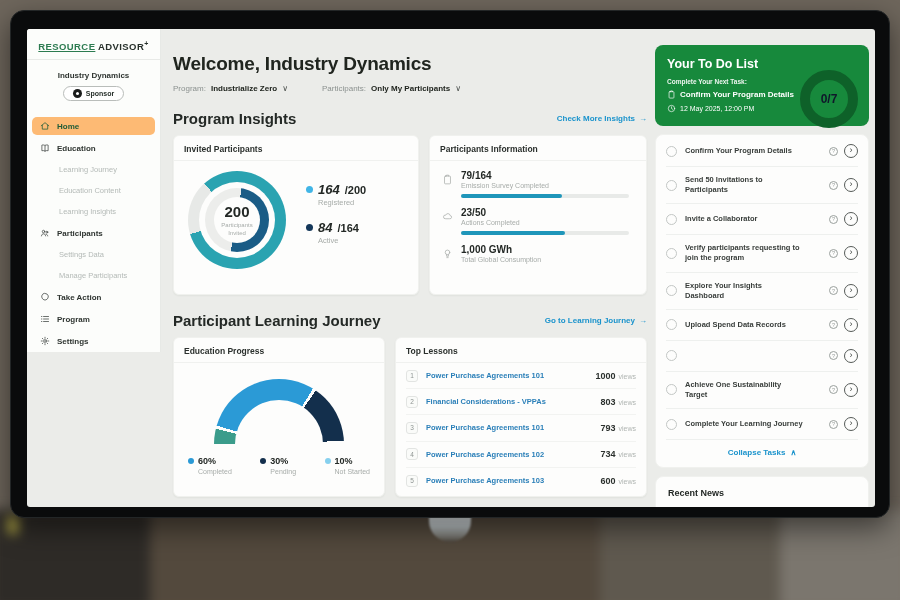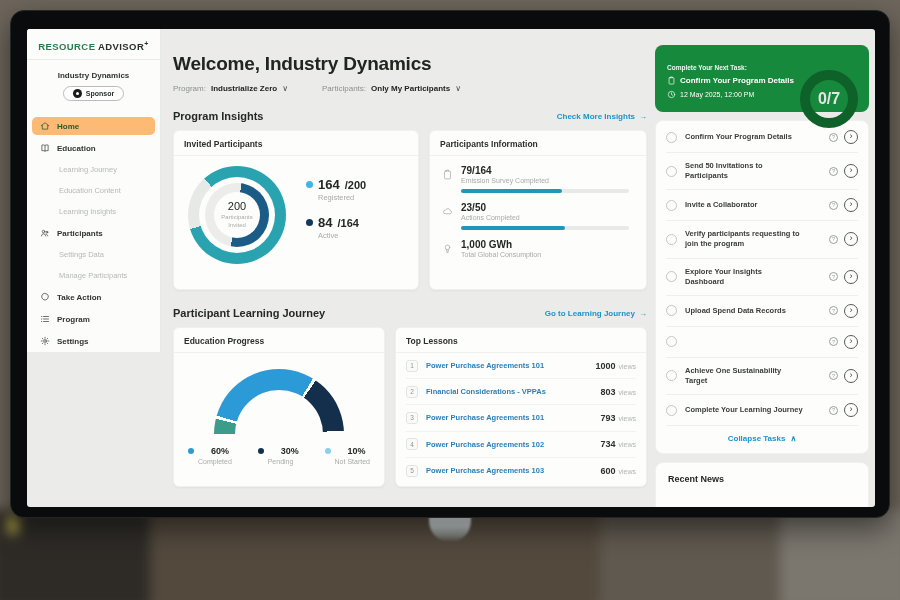--- a/index.html
+++ b/index.html
@@ -24,21 +24,21 @@
     box-shadow:0 10px 28px rgba(0,0,0,.5); }
   .screen { position:absolute; left:16px; top:18px; width:848px; height:478px;
     background:#ebece9; border-radius:3px; overflow:hidden; color:#2b302d; }
 
   
   .sidebar { position:absolute; left:0; top:0; width:134px; height:100%；
     }
   .sidebar { background:#fcfdfb; border-right:1px solid #e7e9e6; }
   .logo { padding:11px 0 7px; text-align:center; font-size:9.5px; font-weight:bold; letter-spacing:.4px;
     border-bottom:1px solid #e8eae7; }
-  .logo .lg { color:#2c7b50; } .logo .ld { color:#27302b; } .logo sup { font-size:7px; }
+  .logo .lg { color:#2c7b50;text-decoration:underline; } .logo .ld { color:#27302b; } .logo sup { font-size:7px; }
   .org { margin-top:11px; text-align:center; font-size:8px; font-weight:bold; color:#2f3531; }
   .sponsor { margin:6px auto 0; width:max-content; display:flex; align-items:center; gap:4px;
     border:1px solid #b9bdba; border-radius:10px; padding:2px 9px; font-size:7px; font-weight:bold; color:#27302b; background:#fff; }
   .sp-dot { width:9px; height:9px; border-radius:50%; background:#1a1c1b; position:relative; }
   .sp-dot:after { content:""; position:absolute; left:3px; top:3px; width:3px; height:3px; border-radius:50%; background:#fff; }
   nav { margin-top:14px; display:flex; flex-direction:column; }
   .nav-item { display:flex; align-items:center; gap:7px; margin:2px 5px; padding:4px 8px;
     font-size:8px; font-weight:bold; color:#2f3531; border-radius:5px; cursor:pointer; }
   .nav-item.active { background:#fdba74; color:#1f5c38; }
   .nav-item svg { width:10px; height:10px; stroke:#3c423f; fill:none; stroke-width:1.8; stroke-linecap:round; stroke-linejoin:round; }
@@ -47,46 +47,46 @@
 
   
   .main { position:absolute; left:134px; right:220px; top:0; bottom:0; padding:0 8px 0 12px; }
   h1 { margin-top:24px; font-size:19px; font-weight:bold; color:#20251f; letter-spacing:-.2px; }
   .filters { margin-top:9px; display:flex; align-items:center; font-size:8px; }
   .flabel { color:#8b918f; margin-right:5px; }
   .fvalue { font-weight:bold; color:#20251f; }
   .chev { margin-left:5px; color:#4a4f4c; font-size:8px; cursor:pointer; }
   .gap30 { width:34px; }
   .sec-row { margin-top:17px; display:flex; align-items:center; justify-content:space-between; }
-  .sec-row h2 { font-size:11px; font-weight:bold; color:#24292635; color:#242926; }
+  .sec-row h2 { font-size:15px; font-weight:bold; color:#24292635; color:#242926; }
   .sec-link { font-size:8px; font-weight:bold; color:#1a93cc; cursor:pointer; text-decoration:none; }
   .sec-link .arr { margin-left:4px; }
   .cards { margin-top:8px; display:flex; gap:10px; }
   .card { background:#fdfdfc; border:1px solid #f0f1ee; border-radius:6px; box-shadow:0 1px 2px rgba(20,30,25,.05); }
   .card-title { padding:8px 10px 6px; font-size:8.5px; font-weight:bold; color:#2b302d; border-bottom:1px solid #f0f1ef; }
 
   
   .card.invited { width:246px; height:160px; }
   .inv-body { display:flex; align-items:center; padding:10px 6px 0 14px; }
   .donut { position:relative; width:98px; height:98px; }
   .donut > div { position:absolute; border-radius:50%; }
   .ring-outer { left:0; top:0; width:98px; height:98px; background:conic-gradient(from 318deg,#2aa3b1 0 82%,#e7e9e7 82% 100%); }
   .hole1 { left:11px; top:11px; width:76px; height:76px; background:#fdfdfc; }
   .ring-inner { left:17px; top:17px; width:64px; height:64px; background:conic-gradient(from 8deg,#1a5c86 0 51%,#ecede b 51% 100%);
     background:conic-gradient(from 8deg,#1a5c86 0 51%,#ecedeb 51% 100%); }
   .hole2 { left:26px; top:26px; width:46px; height:46px; background:#fdfdfc; }
   .donut-center { position:absolute; inset:0; display:flex; flex-direction:column; align-items:center; justify-content:center; text-align:center; }
-  .donut-center .v { font-size:11px; font-weight:normal; color:#23282 5; color:#232825; }
+  .donut-center .v { font-size:15px; font-weight:bold; color:#23282 5; color:#232825; }
   .donut-center .l { margin-top:2px; font-size:6px; color:#a7aca9; width:46px; line-height:1.3; }
   .inv-legend { margin-left:20px; }
   .leg-item { margin-bottom:13px; }
   .leg-line { display:flex; align-items:baseline; gap:5px; }
   .leg-dot { width:7px; height:7px; border-radius:50%; align-self:center; }
   .leg-dot.lb { background:#41b5e6; } .leg-dot.nv { background:#14375a; }
-  .leg-val { font-size:13px; font-weight:bold; color:#23282 5; color:#232825; }
+  .leg-val { font-size:13px; font-weight:bold; color:#23282 5; color:#232825;font-style:italic; }
   .leg-tot { font-size:11px; font-weight:bold; color:#232825; }
   .leg-sub { margin:1px 0 0 12px; font-size:7.5px; color:#a7aca9; }
 
   
   .card.pinfo { width:218px; height:160px; }
   .metric { display:flex; padding:9px 12px 0; }
   .metric svg { width:11px; height:11px; stroke:#a7aca9; fill:none; stroke-width:1.6; stroke-linecap:round; stroke-linejoin:round; margin-top:4px; }
   .m-col { margin-left:8px; flex:1; }
   .m-val { font-size:10px; font-weight:bold; color:#232825; }
   .m-lab { font-size:7px; color:#a7aca9; margin-top:1px; }
@@ -97,21 +97,21 @@
   .card.edu { width:212px; height:160px; }
   .gauge-wrap { position:relative; width:130px; height:65px; margin:16px auto 0; overflow:hidden; }
   .gauge-arc { position:absolute; left:0; top:0; width:130px; height:130px; border-radius:50%;
     background:conic-gradient(from 267deg,#3b9c8b 0 4.6%,#fdfdfc 4.6% 5.4%,#2b9ad6 5.4% 34.6%,#fdfdfc 34.6% 35.4%,#132f4c 35.4% 50%,transparent 50%); }
   .gauge-hole { position:absolute; left:21px; top:21px; width:88px; height:88px; background:#fdfdfc; border-radius:50%; }
   .gauge-center { position:absolute; left:0; right:0; bottom:-2px; text-align:center; }
   .gauge-center .v { font-size:13px; font-weight:bold; color:#232825; }
   .gauge-center .l { font-size:6.5px; color:#a7aca9; margin-top:1px; }
   .edu-legend { display:flex; justify-content:space-between; padding:12px 14px 0; }
   .eleg { }
-  .eleg-line { display:flex; align-items:center; gap:17px; }
+  .eleg-line { display:flex; align-items:center; gap:4px; }
   .eleg-dot { width:6px; height:6px; border-radius:50%; }
   .eleg-dot.c1 { background:#2b9ad6; } .eleg-dot.c2 { background:#132f4c; } .eleg-dot.c3 { background:#86d0ee; }
   .eleg-pct { font-size:9px; font-weight:bold; color:#232825; }
   .eleg-lab { font-size:7px; color:#a7aca9; margin:2px 0 0 10px; }
 
   
   .card.lessons { width:252px; height:160px; }
   .lesson-row { display:flex; align-items:center; height:26.2px; margin:0 10px; border-bottom:1px solid #f2f3f1; cursor:pointer; }
   .lesson-row:last-child { border-bottom:none; }
   .rank { width:12px; height:12px; border:1px solid #e2e4e2; border-radius:3px; font-size:6.5px; color:#8e9492;
@@ -124,21 +124,21 @@
   
   .rightcol { position:absolute; right:6px; top:0; width:214px; bottom:0; }
   .todo-head { position:relative; margin-top:16px; background:#17893c; border-radius:8px; padding:12px 12px 13px; color:#fff; }
   .todo-title { font-size:12.5px; font-weight:bold; }
   .todo-sub { margin-top:7px; font-size:6.5px; font-weight:bold; opacity:.92; }
   .todo-next { margin-top:5px; display:flex; align-items:center; gap:4px; font-size:8px; font-weight:bold; width:130px; }
   .todo-due { margin-top:5px; display:flex; align-items:center; gap:4px; font-size:7px; }
   .todo-head svg { width:9px; height:9px; stroke:#fff; fill:none; stroke-width:1.8; stroke-linecap:round; stroke-linejoin:round; flex:none; }
   .todo-ring { position:absolute; right:11px; top:25px; width:58px; height:58px; border-radius:50%;
     border:10px solid #0e6129; display:flex; align-items:center; justify-content:center; }
-  .todo-count { font-size:16px; font-weight:bold; color:#e5e5e5; }
+  .todo-count { font-size:12px; font-weight:bold; color:#0f172a; }
   .todo-card { margin-top:8px; background:#fdfdfc; border:1px solid #f0f1ee; border-radius:8px; padding:1px 10px; }
   .task { display:flex; align-items:center; padding:8px 0; border-bottom:1px solid #eef0ee; }
   .task:last-of-type { border-bottom:none; }
   .cb { width:11px; height:11px; border:1.4px solid #c3c7c5; border-radius:50%; flex:none; cursor:pointer; }
   .t-label { margin-left:8px; font-size:7.5px; font-weight:600; color:#383d3a; width:118px; line-height:1.35; }
   .qicon { margin-left:auto; width:9px; height:9px; border:1px solid #9aa09d; border-radius:50%; color:#9aa09d;
     font-size:5.5px; display:flex; align-items:center; justify-content:center; flex:none; cursor:pointer; }
   .gobtn { margin-left:6px; width:14px; height:14px; border:1.2px solid #565b58; border-radius:50%; color:#3e4340;
     font-size:9px; line-height:1; display:flex; align-items:center; justify-content:center; flex:none; cursor:pointer; padding-bottom:1px; }
   .collapse { display:flex; align-items:center; justify-content:center; gap:5px; padding:8px 0 9px;
@@ -398,20 +398,21 @@
                 <span class="l-num">600</span>
                 <span class="l-suffix">views</span>
               </span>
           </div>
         </section>
       </div>
     </main>
 
     <aside class="rightcol">
       <div class="todo-head">
+        <div class="todo-title">Your To Do List</div>
         <div class="todo-sub">Complete Your Next Task:</div>
         <div class="todo-next">
           <svg viewBox="0 0 24 24">
               <rect x="5.5" y="4.5" width="13" height="17" rx="2"></rect>
               <path d="M9.5 4.5v-2h5v2"></path>
             </svg>
           <span>Confirm Your Program Details</span>
         </div>
         <div class="todo-due">
           <svg viewBox="0 0 24 24">

